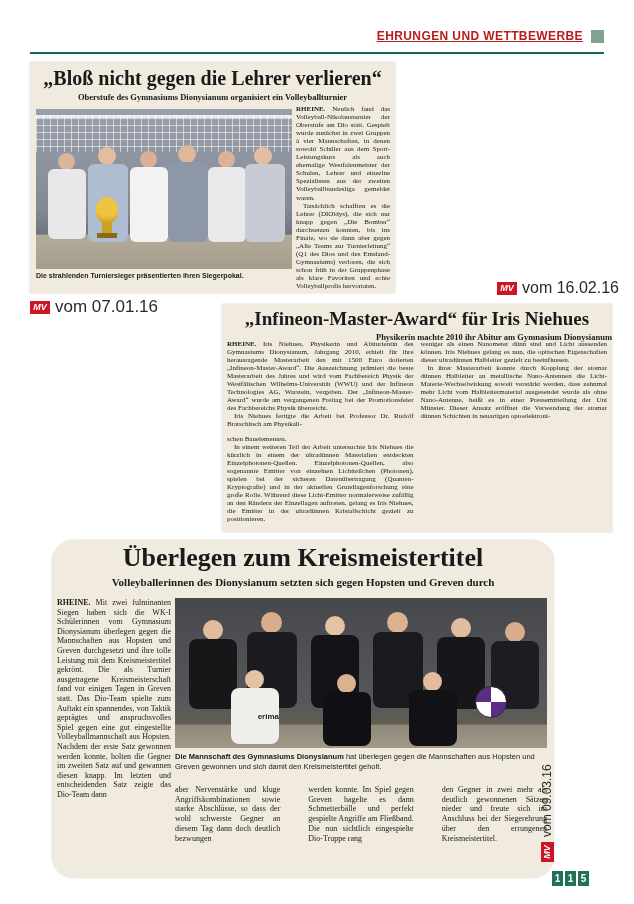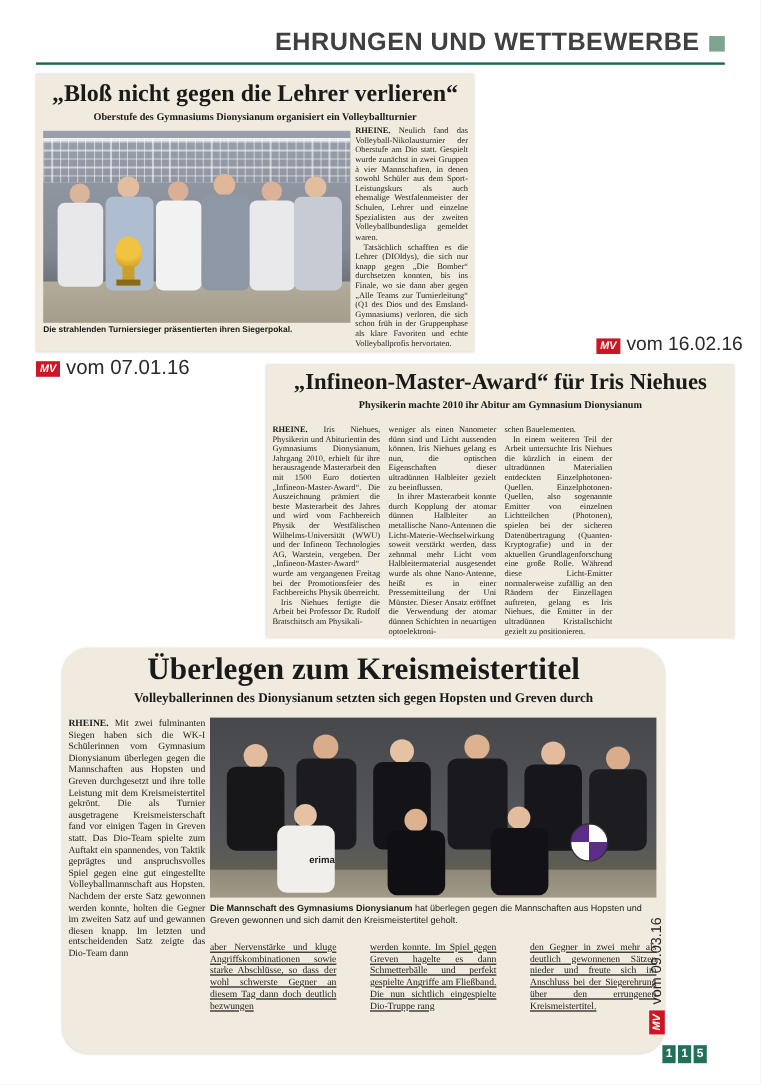--- a/index.html
+++ b/index.html
@@ -2,22 +2,22 @@
 <html><head>
 <meta charset="utf-8">
 <style>
   html,body{margin:0;padding:0;background:#e8e8e8;}
   #page{position:relative;width:634px;height:904px;background:#ffffff;margin:0 auto;
         font-family:"Liberation Serif",serif;color:#1a1a1a;overflow:hidden;}
 
   
   .hdr-row{position:absolute;top:25px;left:30px;right:30px;height:22px;
            display:flex;justify-content:flex-end;align-items:center;gap:8px;}
-  .hdr-title{font-family:"Liberation Sans",sans-serif;font-weight:bold;font-size:21px;
-             letter-spacing:.4px;color:#404040;}
+  .hdr-title{font-family:"Liberation Sans",sans-serif;font-weight:bold;font-size:12px;
+             letter-spacing:.4px;color:#b91c1c;text-decoration:underline;}
   .hdr-square{width:13px;height:13px;background:#7fa38f;}
   .hdr-rule{position:absolute;top:52px;left:30px;right:30px;height:2px;background:#17684f;}
 
   
   .clip{position:absolute;background:#f0ebde;box-shadow:0 0 2px rgba(0,0,0,.18);}
   .a-title{text-align:center;font-weight:bold;font-family:"Liberation Serif",serif;}
   .a-sub{text-align:center;font-weight:bold;font-family:"Liberation Serif",serif;}
   .body-txt{text-align:justify;}
   .body-txt p{margin:0;}
   .body-txt p.ind{text-indent:7px;}
@@ -30,38 +30,38 @@
   #a1 .a-title{padding-top:5px;font-size:20px;}
   #a1 .a-sub{font-size:8.5px;margin-top:2px;}
   #a1-photo{position:absolute;left:6px;top:47px;width:256px;height:160px;
             background:linear-gradient(#9aa0ab 0%,#848a95 62%,#6f747e 78%,#b3ab99 79%,#a59d8c 100%);overflow:hidden;}
   #a1-cap{position:absolute;left:6px;top:210px;width:256px;font-size:7px;line-height:8.5px;}
   #a1-col{position:absolute;left:266px;top:43px;width:94px;font-size:7px;line-height:8.05px;}
 
   
   #a2{left:222px;top:304px;width:390px;height:228px;}
   #a2 .a-title{padding-top:4px;font-size:19px;}
-  #a2 .a-sub{font-size:8.5px;margin-top:2px;}
-  #a2-cols{position:absolute;left:5px;top:50px;width:380px;height:182px;
-           display:grid;grid-template-columns:repeat(4,1fr);gap:7px;
+  #a2 .a-sub{font-size:8.5px;margin-top:2px;text-align:right;}
+  #a2-cols{position:absolute;left:5px;top:36px;width:380px;height:182px;
+           display:grid;grid-template-columns:repeat(2,1fr);gap:7px;
            font-size:7px;line-height:8px;overflow:hidden;}
   #a2-photo{width:100%;height:100px;background:linear-gradient(#c9c9c5,#b9b7b1);position:relative;overflow:hidden;}
   #a2-cap{font-size:6.8px;line-height:7.8px;margin:2px 0 3px 0;}
 
   
   #a3{left:52px;top:540px;width:502px;height:338px;border-radius:22px;}
   #a3 .a-title{padding-top:3px;font-size:26px;}
   #a3 .a-sub{font-size:11px;margin-top:3px;}
   #a3-col1{position:absolute;left:5px;top:58px;width:114px;font-size:8px;line-height:9.6px;}
   #a3-photo{position:absolute;left:123px;top:58px;width:372px;height:150px;overflow:hidden;
             background:linear-gradient(#46484b 0%,#56585b 70%,#615d52 84%,#8f897a 85%,#a29a87 100%);}
   #a3-cap{position:absolute;left:123px;top:212px;width:372px;font-size:7.5px;line-height:9.5px;}
   #a3-cols{position:absolute;left:123px;top:245px;width:372px;
            display:grid;grid-template-columns:repeat(3,1fr);gap:28px;
-           font-size:8px;line-height:9.7px;text-decoration:underline;}
+           font-size:8px;line-height:9.7px;}
 
   
   .stamp{position:absolute;display:flex;align-items:center;gap:5px;}
   .mv-box{background:#cb1626;color:#fff;font-family:"Liberation Sans",sans-serif;
           font-weight:bold;font-style:italic;font-size:9px;width:20px;height:13px;
           display:flex;align-items:center;justify-content:center;flex:0 0 auto;}
   .stamp-date{font-family:"Liberation Sans",sans-serif;font-size:17px;color:#2a2a2a;
               font-stretch:condensed;white-space:nowrap;}
   #stamp1{left:30px;top:297px;}
   #stamp2{left:497px;top:279px;}

